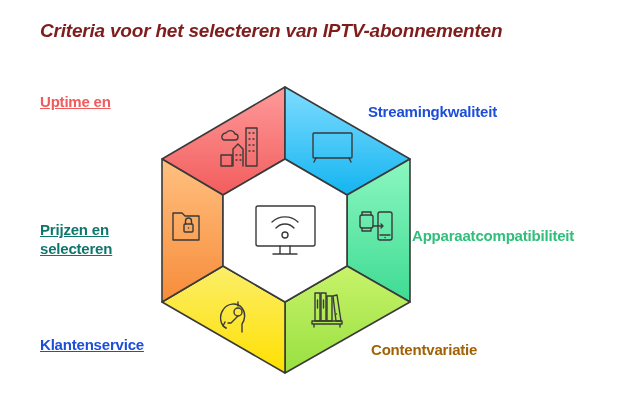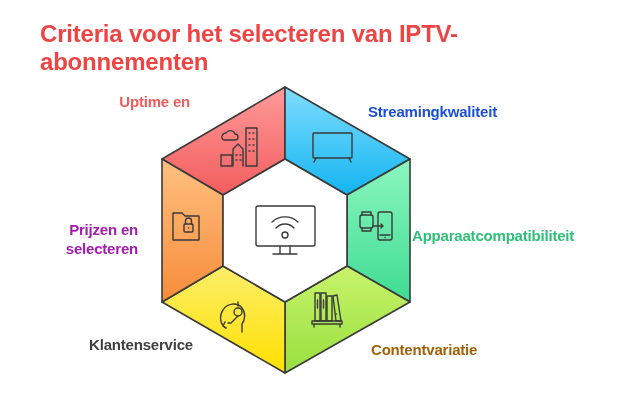--- a/index.html
+++ b/index.html
@@ -1,20 +1,20 @@
 <!DOCTYPE html>
 <html><head>
 <meta charset="utf-8">
 <style>
   html,body{margin:0;padding:0;background:#fff;}
   body{width:618px;height:403px;position:relative;overflow:hidden;font-family:"Liberation Sans",sans-serif;}
-  .title{position:absolute;left:40px;top:20px;font-size:24px;font-weight:bold;color:#ef4444;letter-spacing:-0.2px;}
+  .title{position:absolute;left:40px;top:20px;font-size:19px;font-weight:bold;color:#7f1d1d;letter-spacing:-0.2px;font-style:italic;}
   svg.diagram{position:absolute;left:0;top:0;}
   .lbl{position:absolute;font-weight:bold;font-size:15px;line-height:19px;letter-spacing:-0.2px;}
-  .right{text-align:right;}
+  .right{text-align:left;text-decoration:underline;}
 </style>
 </head>
 <body>
 
 <div class="title">Criteria voor het selecteren van IPTV-abonnementen</div>
 
 <svg class="diagram" width="618" height="403" viewBox="0 0 618 403">
   <defs>
     <linearGradient id="gRed" x1="0" y1="0" x2="0" y2="1">
         <stop offset="0" stop-color="#ff9a9a"></stop>
@@ -102,17 +102,17 @@
     </g>
   </g>
 </svg>
 
 <div class="lbl right" style="left:40px;top:92px;width:150px;color:#f05b5b;">
   <div>Uptime en</div>
 </div>
 <div class="lbl" style="left:368px;top:102px;color:#1d4ed8;">Streamingkwaliteit</div>
 <div class="lbl" style="left:412px;top:226px;color:#2fbf7a;">Apparaatcompatibiliteit</div>
 <div class="lbl" style="left:371px;top:340px;color:#a16207;">Contentvariatie</div>
-<div class="lbl right" style="left:40px;top:335px;width:153px;color:#404040;">Klantenservice</div>
-<div class="lbl right" style="left:40px;top:220px;width:98px;color:#a21caf;">
+<div class="lbl right" style="left:40px;top:335px;width:153px;color:#1d4ed8;">Klantenservice</div>
+<div class="lbl right" style="left:40px;top:220px;width:98px;color:#0f766e;">
   <div>Prijzen en</div>
   <div>selecteren</div>
 </div>
 
 </body></html>

